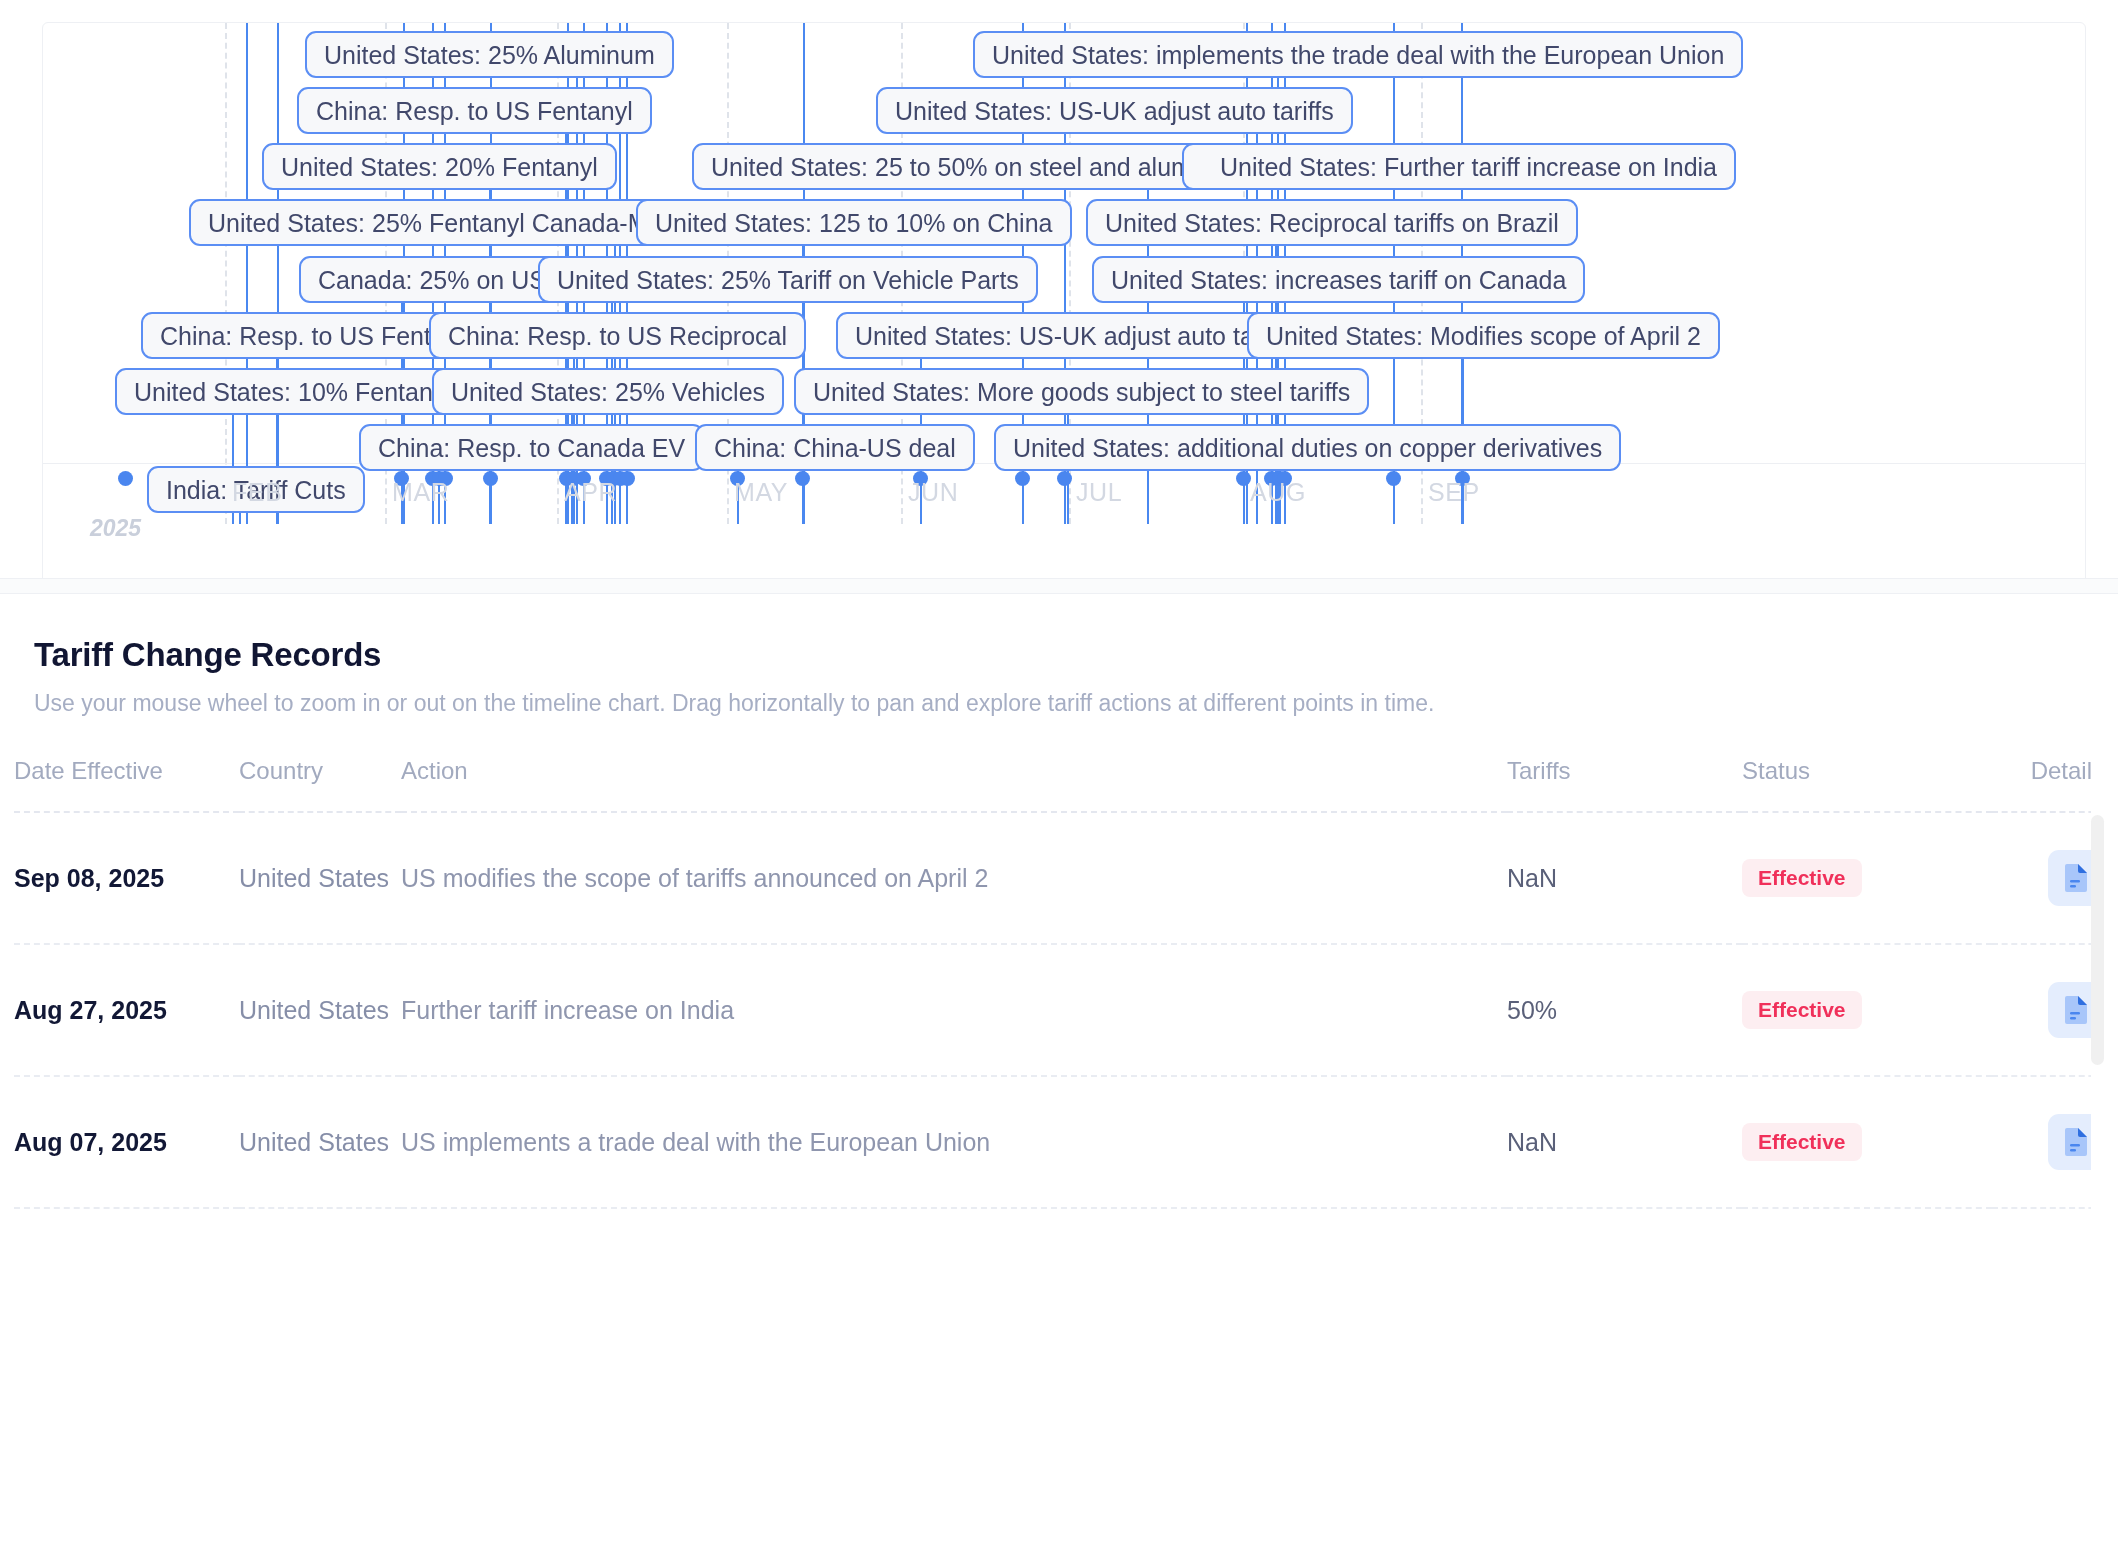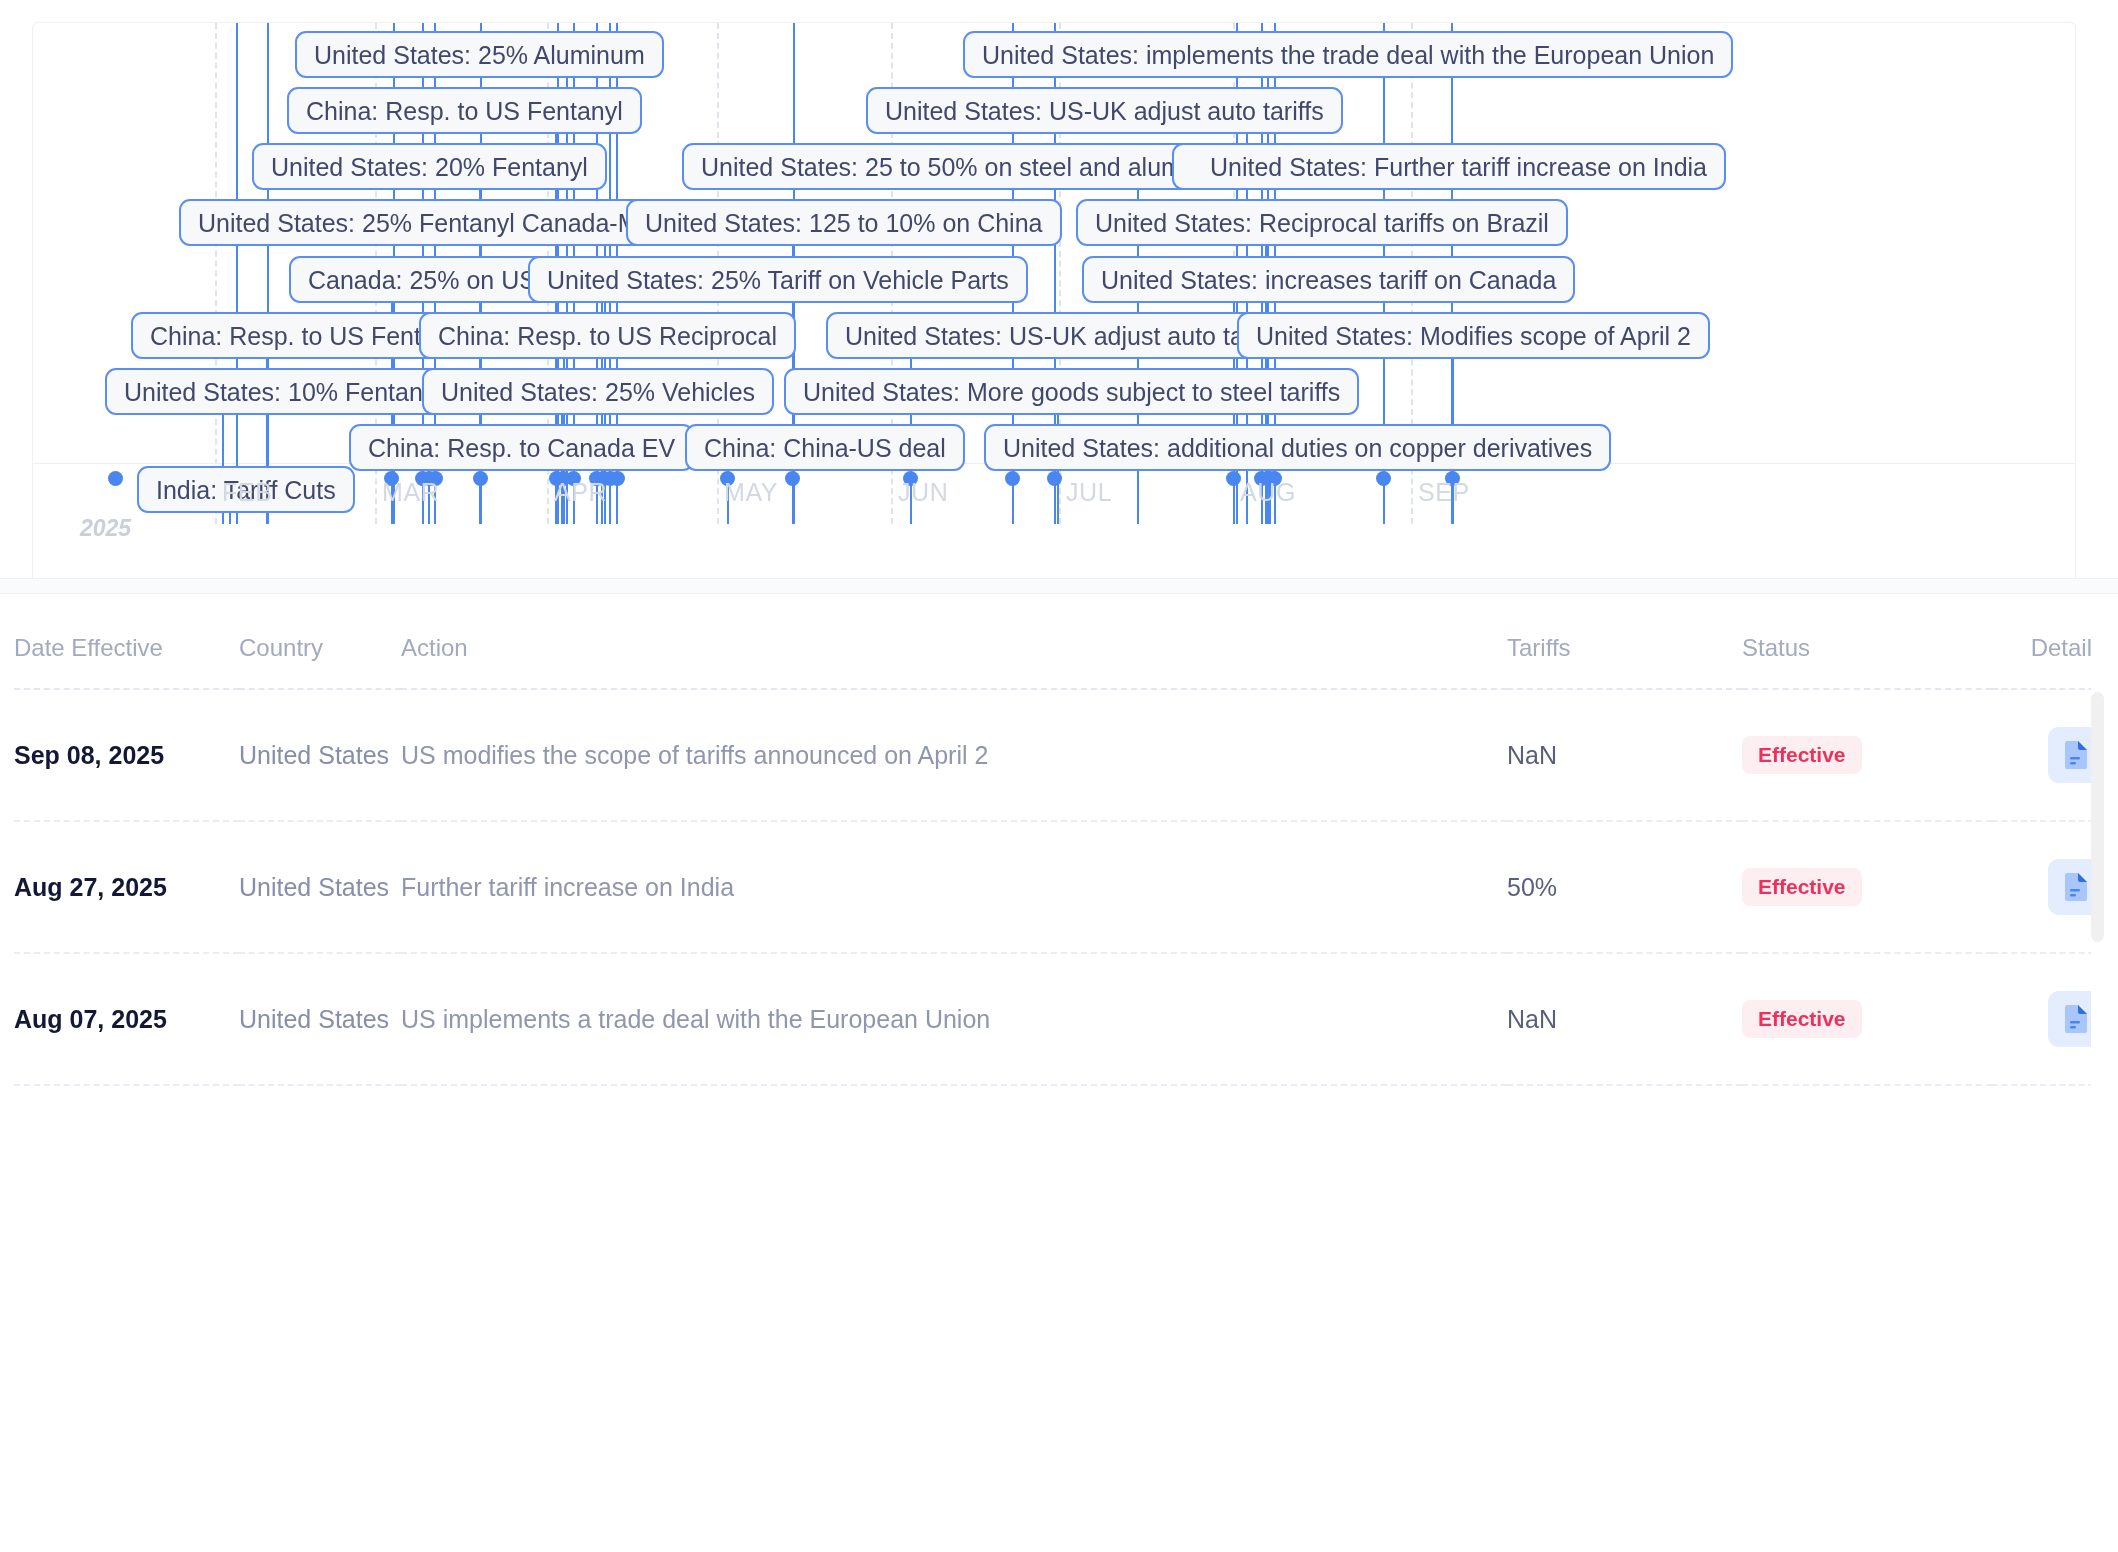--- a/index.html
+++ b/index.html
@@ -6,21 +6,21 @@
   html, body {
     width: 2118px; height: 1552px;
     background: #ffffff;
     font-family: "Liberation Sans", sans-serif;
     overflow: hidden;
   }
 
   
   .timeline-card {
     position: absolute;
-    left: 32px; top: 22px;
+    left: 42px; top: 22px;
     width: 2044px; height: 589px;
     background: #ffffff;
     border: 1px solid #eef0f4;
     border-radius: 6px;
     overflow: hidden;
   }
   .timeline-inner {
     position: absolute; inset: 0;
     overflow: hidden;
   }
@@ -351,20 +351,24 @@
         <div class="month-label" style="left: 1378px;">SEP</div>
       </div>
     <div class="year-label">2025</div>
   </div>
 </div>
 
 <div class="band"></div>
 
 <div class="records">
 
+  <div class="records-head">
+    <div class="records-title">Tariff Change Records</div>
+    <div class="records-sub">Use your mouse wheel to zoom in or out on the timeline chart. Drag horizontally to pan and explore tariff actions at different points in time.</div>
+  </div>
 
 
   <div class="table-wrap">
     <table>
       <thead>
         <tr>
           <th class="col-date">Date Effective</th>
           <th class="col-country">Country</th>
           <th class="col-action">Action</th>
           <th class="col-tariff">Tariffs</th>

